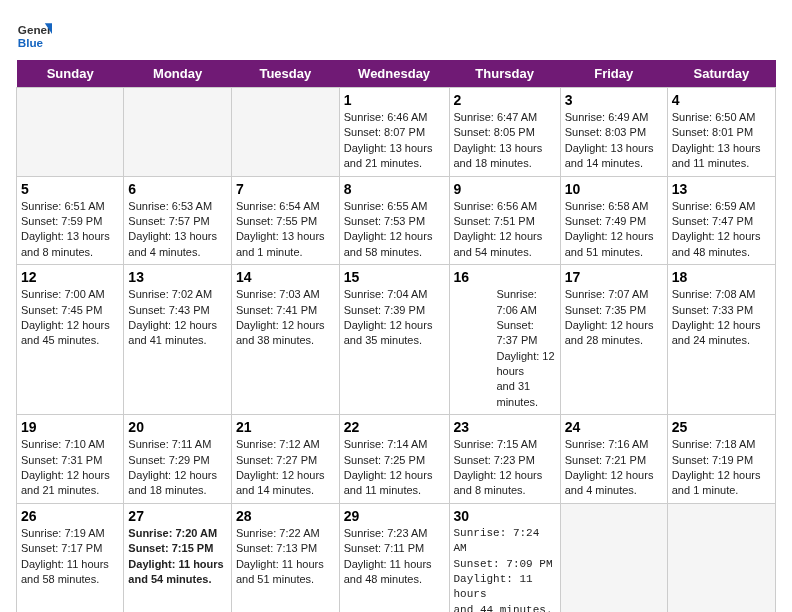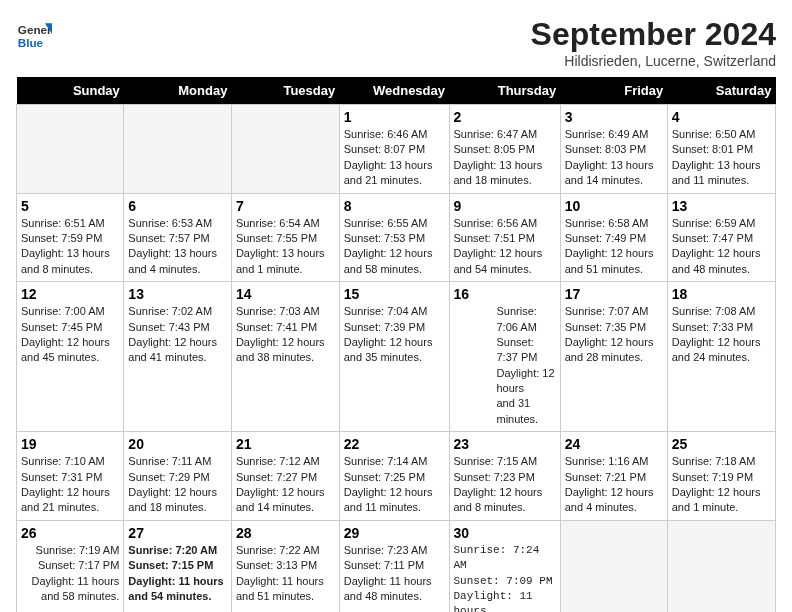--- a/index.html
+++ b/index.html
@@ -36,24 +36,24 @@
     .calendar-subtitle {
       font-size: 14px;
       color: #444;
     }
     table {
       width: 100%;
       border-collapse: collapse;
       font-size: 11px;
     }
     thead tr th {
-      background-color: #000000;
+      background-color: #701a75;
       color: #fff;
       padding: 6px 4px;
-      text-align: right;
+      text-align: center;
       font-size: 13px;
       font-weight: bold;
     }
     tbody tr td {
       border: 1px solid #ccc;
       vertical-align: top;
       padding: 4px;
       width: 113px;
       min-height: 80px;
     }
@@ -75,24 +75,20 @@
 </head>
 <body>
 
 <div class="header-area">
   <div class="logo">
     <svg class="logo-icon" viewBox="0 0 40 40">
       <text x="2" y="20" font-size="13" font-weight="bold" fill="#333" font-family="Arial">General</text>
       <text x="2" y="34" font-size="13" font-weight="bold" fill="#1565c0" font-family="Arial">Blue</text>
       <polygon points="32,8 40,8 40,20" fill="#1565c0"></polygon>
     </svg>
-  </div>
-  <div class="title-area">
-    <div class="calendar-title">September 2024</div>
-    <div class="calendar-subtitle">Hildisrieden, Lucerne, Switzerland</div>
   </div>
 </div>
 
 <table>
   <thead>
     <tr>
       <th>Sunday</th>
       <th>Monday</th>
       <th>Tuesday</th>
       <th>Wednesday</th>
@@ -268,52 +264,52 @@
         </td>
         <td>
           <span class="day-num">23</span>
           <div class="day-info" style="white-space: pre-line;">Sunrise: 7:15 AM
 Sunset: 7:23 PM
 Daylight: 12 hours
 and 8 minutes.</div>
         </td>
         <td>
           <span class="day-num">24</span>
-          <div class="day-info" style="white-space: pre-line;">Sunrise: 1:16 AM
+          <div class="day-info" style="white-space: pre-line;">Sunrise: 7:16 AM
 Sunset: 7:21 PM
 Daylight: 12 hours
 and 4 minutes.</div>
         </td>
         <td>
           <span class="day-num">25</span>
           <div class="day-info" style="white-space: pre-line;">Sunrise: 7:18 AM
 Sunset: 7:19 PM
 Daylight: 12 hours
 and 1 minute.</div>
         </td>
       </tr>
       <tr>
         <td>
           <span class="day-num">26</span>
-          <div class="day-info" style="white-space: pre-line; text-align: right;">Sunrise: 7:19 AM
+          <div class="day-info" style="white-space: pre-line;">Sunrise: 7:19 AM
 Sunset: 7:17 PM
 Daylight: 11 hours
 and 58 minutes.</div>
         </td>
         <td>
           <span class="day-num">27</span>
           <div class="day-info" style="white-space: pre-line; font-weight: bold;">Sunrise: 7:20 AM
 Sunset: 7:15 PM
 Daylight: 11 hours
 and 54 minutes.</div>
         </td>
         <td>
           <span class="day-num">28</span>
           <div class="day-info" style="white-space: pre-line;">Sunrise: 7:22 AM
-Sunset: 3:13 PM
+Sunset: 7:13 PM
 Daylight: 11 hours
 and 51 minutes.</div>
         </td>
         <td>
           <span class="day-num">29</span>
           <div class="day-info" style="white-space: pre-line;">Sunrise: 7:23 AM
 Sunset: 7:11 PM
 Daylight: 11 hours
 and 48 minutes.</div>
         </td>

